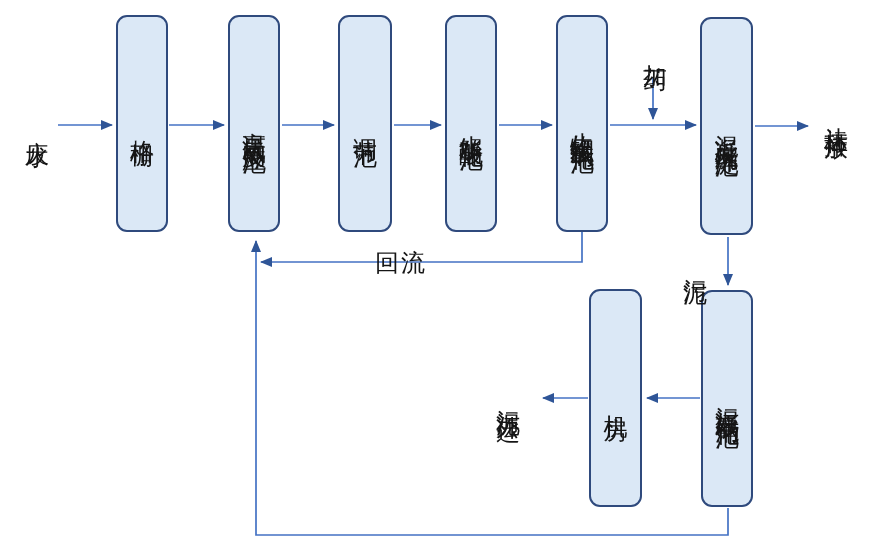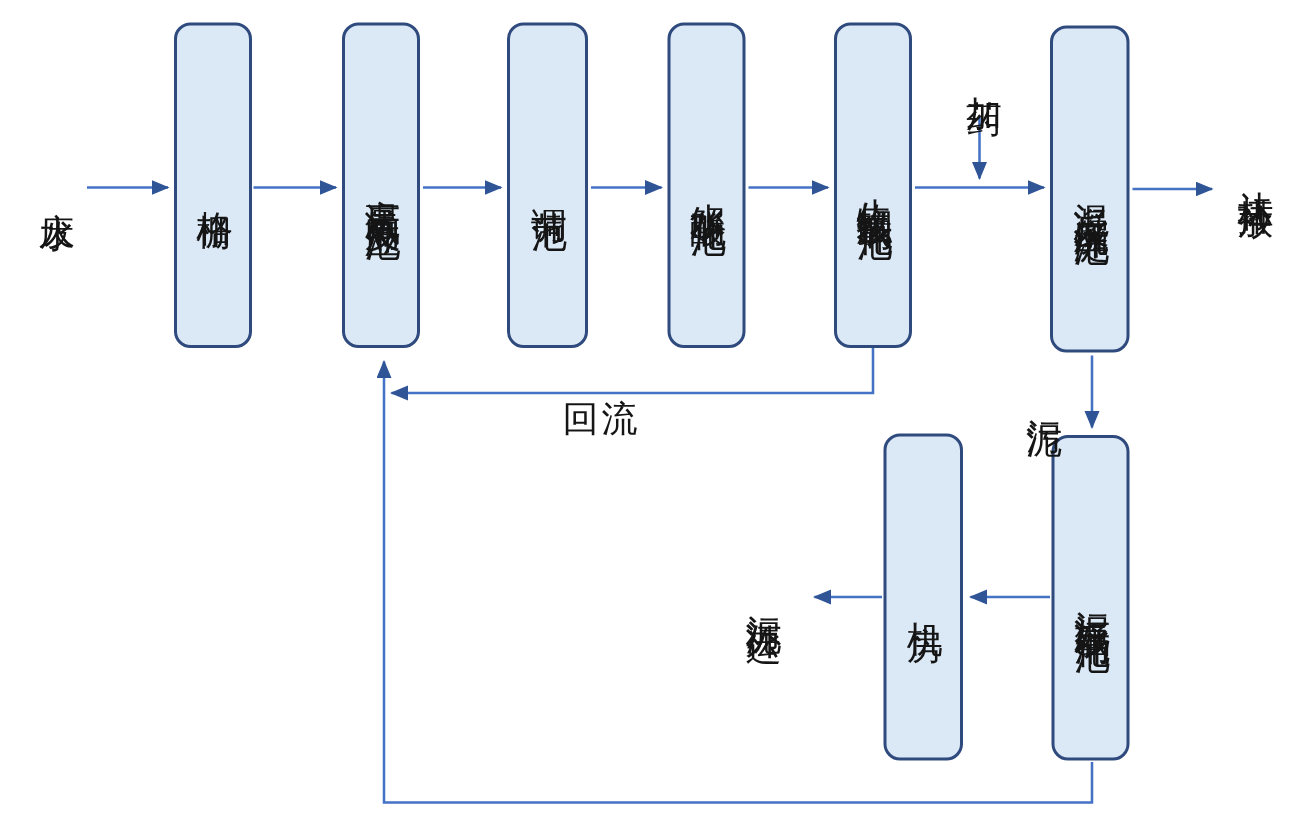--- a/index.html
+++ b/index.html
@@ -56,21 +56,21 @@
   .b-biocontact  { left:556px; top:15px;  width:52px; height:217px; }
   .b-coagulation { left:700px; top:17px;  width:53px; height:218px; }
   .b-machine     { left:589px; top:289px; width:53px; height:218px; }
   .b-digestion   { left:701px; top:290px; width:52px; height:217px; }
   
   .l-influent   { left:12px;  top:95px;  width:50px; height:60px; }
   .l-dosing     { left:630px; top:18px;  width:50px; height:60px; }
   .l-discharge  { left:810px; top:52px;  width:52px; height:124px; }
   .l-sludge     { left:670px; top:235px; width:50px; height:56px; }
   .l-sludge-out { left:482px; top:338px; width:52px; height:118px; }
-  .l-reflux     { left:370px; top:263px; width:62px; height:32px; }
+  .l-reflux     { left:370px; top:247px; width:62px; height:32px; }
 </style>
 </head>
 <body>
 
 <div class="canvas">
 
   <svg class="connectors" viewBox="0 0 871 550" xmlns="http://www.w3.org/2000/svg">
     <defs>
       <marker id="arrowhead" markerUnits="userSpaceOnUse" markerWidth="13" markerHeight="11" refX="11" refY="5" orient="auto">
         <path d="M0,0 L12,5 L0,10 Z"></path>

